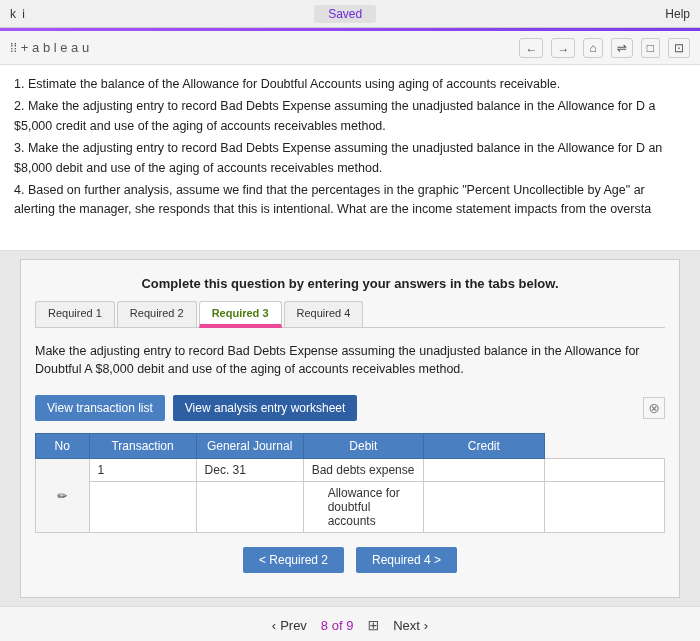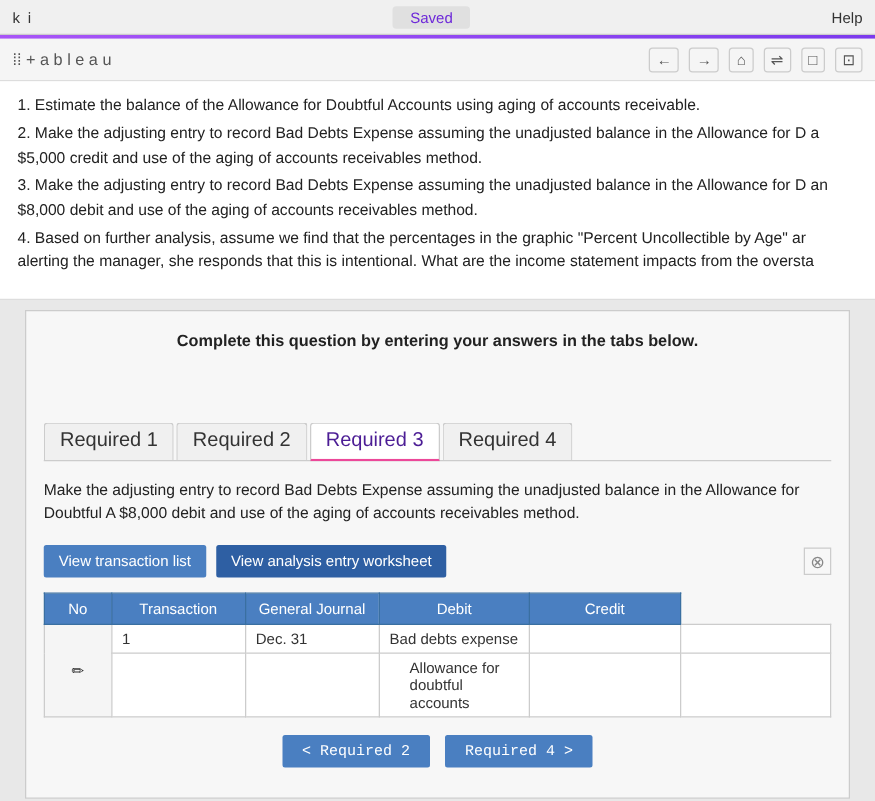--- a/index.html
+++ b/index.html
@@ -81,21 +81,21 @@
     
     .main-content {
       background: #fff;
       padding: 10px 14px;
       border-bottom: 1px solid #ddd;
     }
     .instructions {
       font-size: 12.5px;
       color: #222;
       line-height: 1.55;
-      margin-bottom: 9px;
+      margin-bottom: 20px;
     }
     .instructions p {
       margin-bottom: 3px;
     }
 
     
     .question-box {
       background: #f7f7f7;
       border: 1px solid #ccc;
       padding: 16px 14px;
@@ -111,34 +111,33 @@
 
     
     .tabs-row {
       display: flex;
       gap: 2px;
       margin-bottom: 10px;
       border-bottom: 1px solid #ccc;
     }
     .tab {
       padding: 5px 12px;
-      font-size: 16px;
+      font-size: 11px;
       border: 1px solid #ccc;
       border-bottom: none;
       background: #f0f0f0;
       cursor: pointer;
       color: #333;
       border-radius: 3px 3px 0 0;
-      margin-top: 48px;
     }
     .tab.active {
       background: #fff;
-      border-bottom: 2px solid #ec4899;
-      font-weight: normal;
-      color: #4c1d95;
+      border-bottom: 4px solid #ec4899;
+      font-weight: bold;
+      color: #4d7c0f;
       margin-bottom: -1px;
     }
 
     
     .tab-content {
       font-size: 12.5px;
       color: #222;
       line-height: 1.5;
       margin-bottom: 12px;
       padding: 4px 0;
@@ -223,21 +222,20 @@
       background: #4a7fc1;
       color: #fff;
       border: none;
       padding: 6px 16px;
       font-size: 12px;
       cursor: pointer;
       border-radius: 2px;
       display: flex;
       align-items: center;
       gap: 4px;
-      font-family: Liberation Mono, monospace;
     }
 
     
     .page-nav {
       display: flex;
       justify-content: center;
       align-items: center;
       gap: 14px;
       padding: 10px;
       font-size: 13px;

